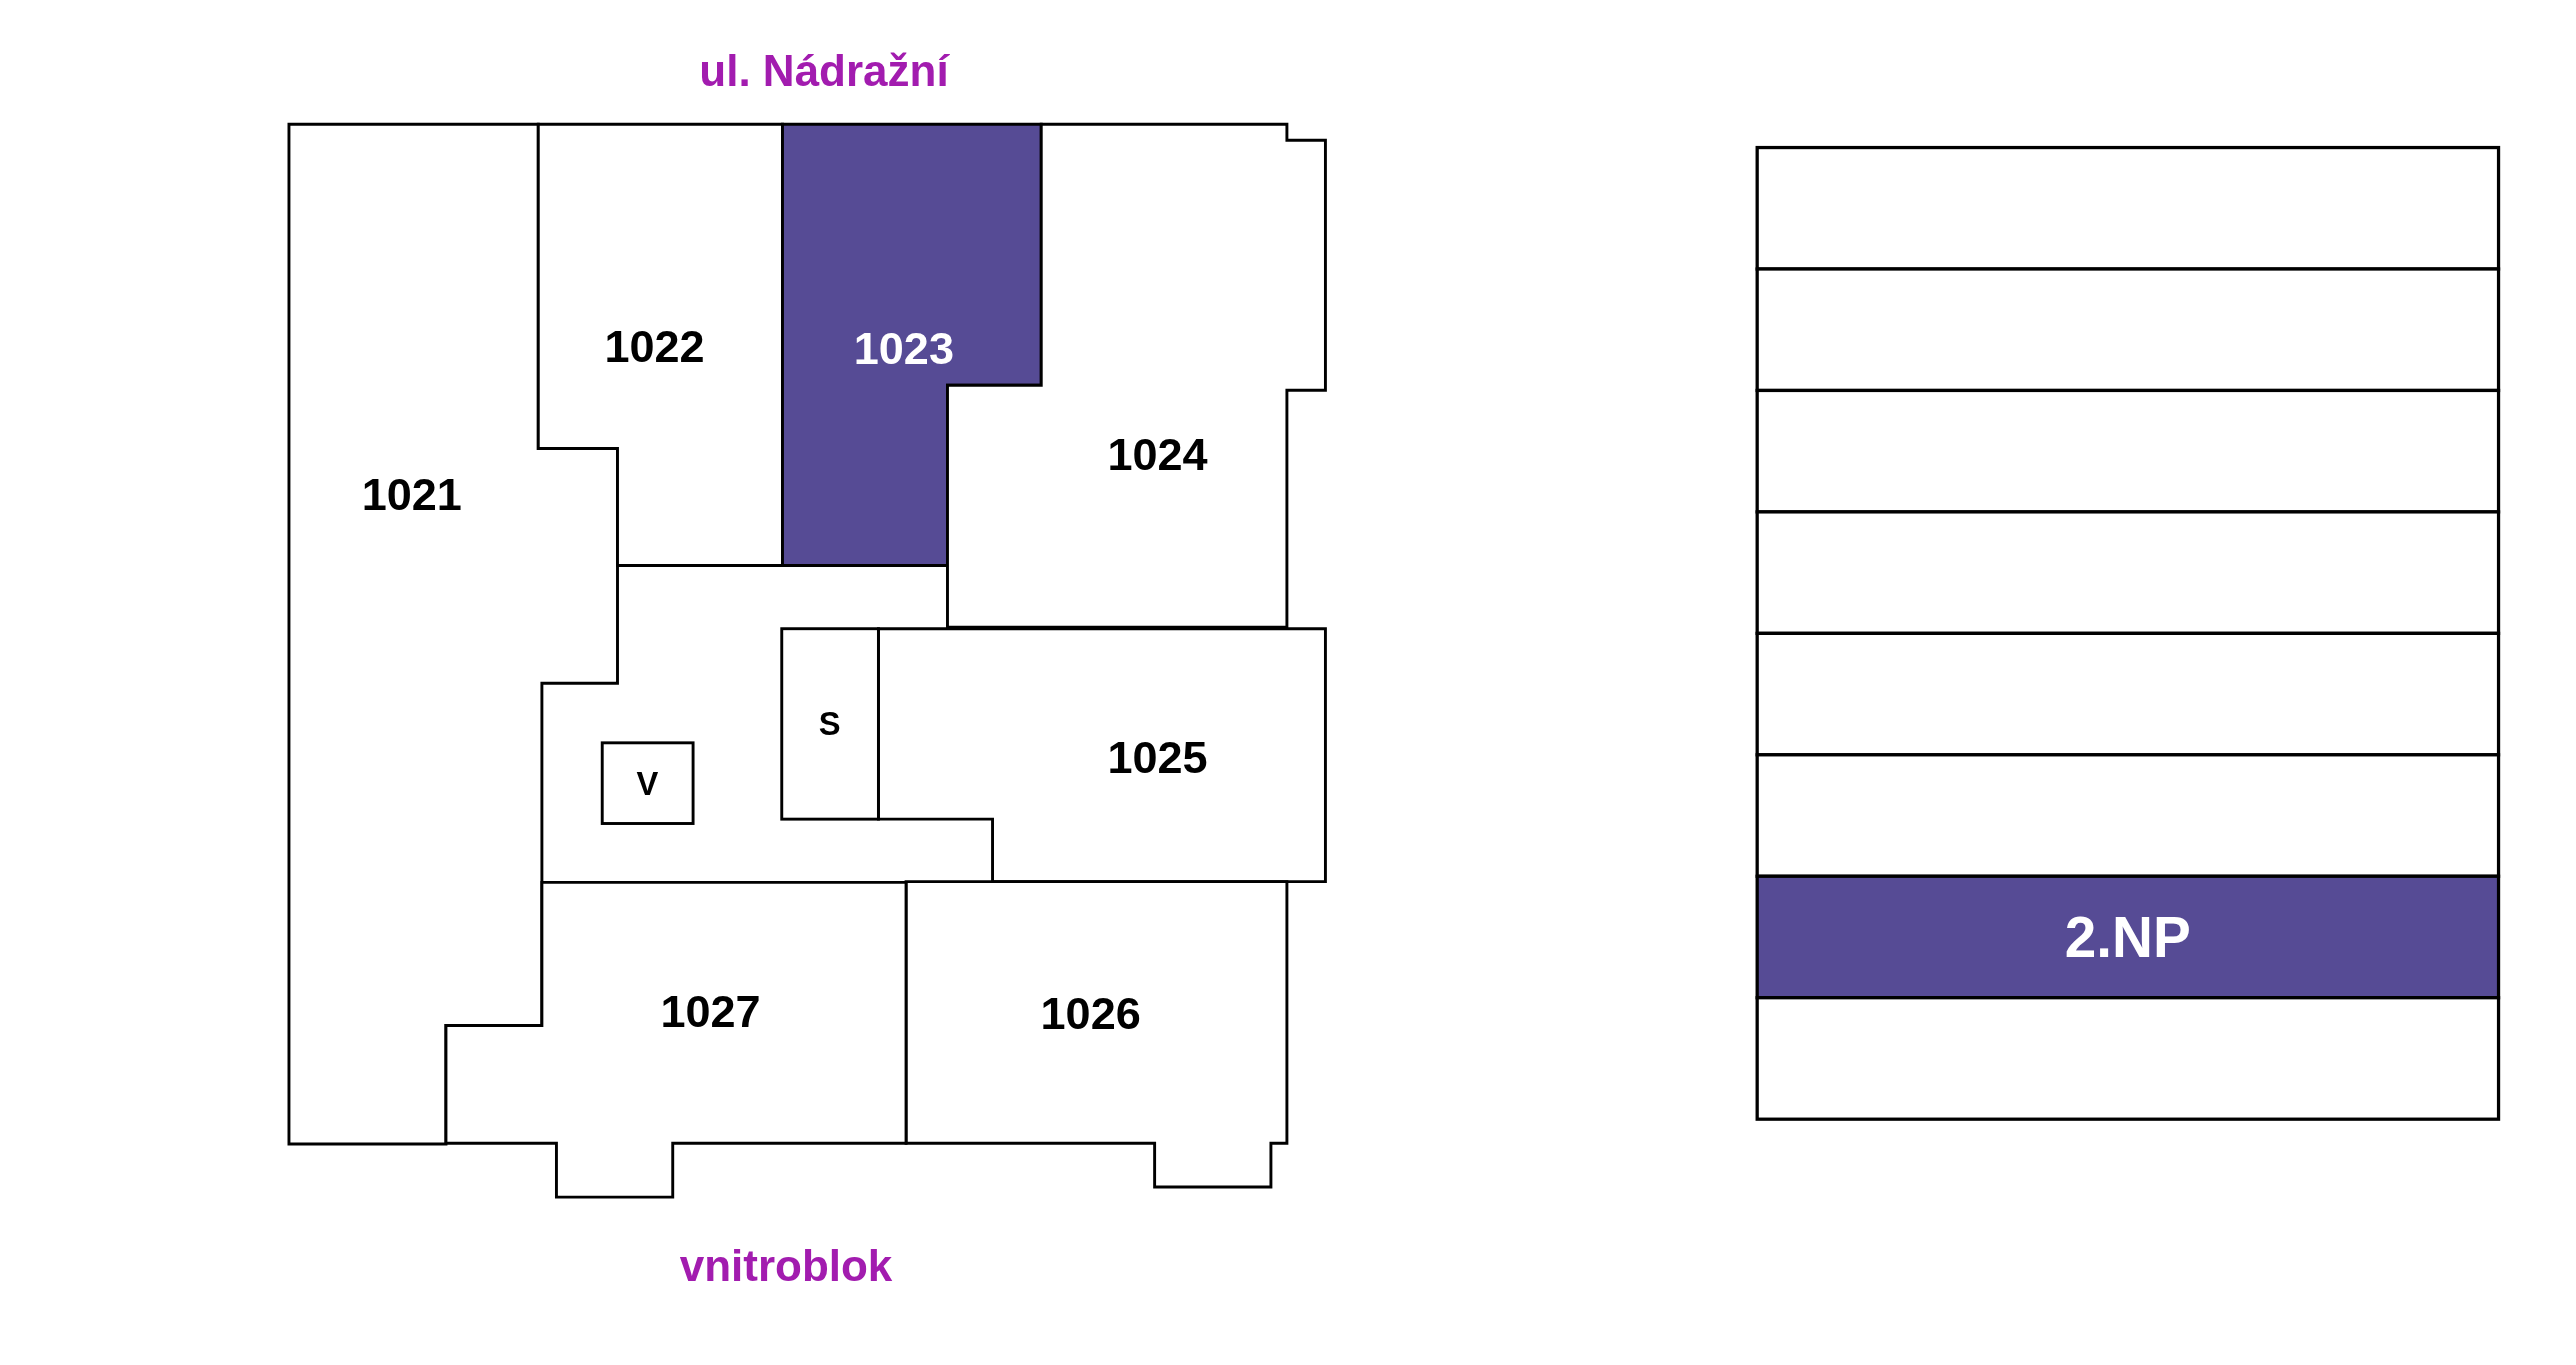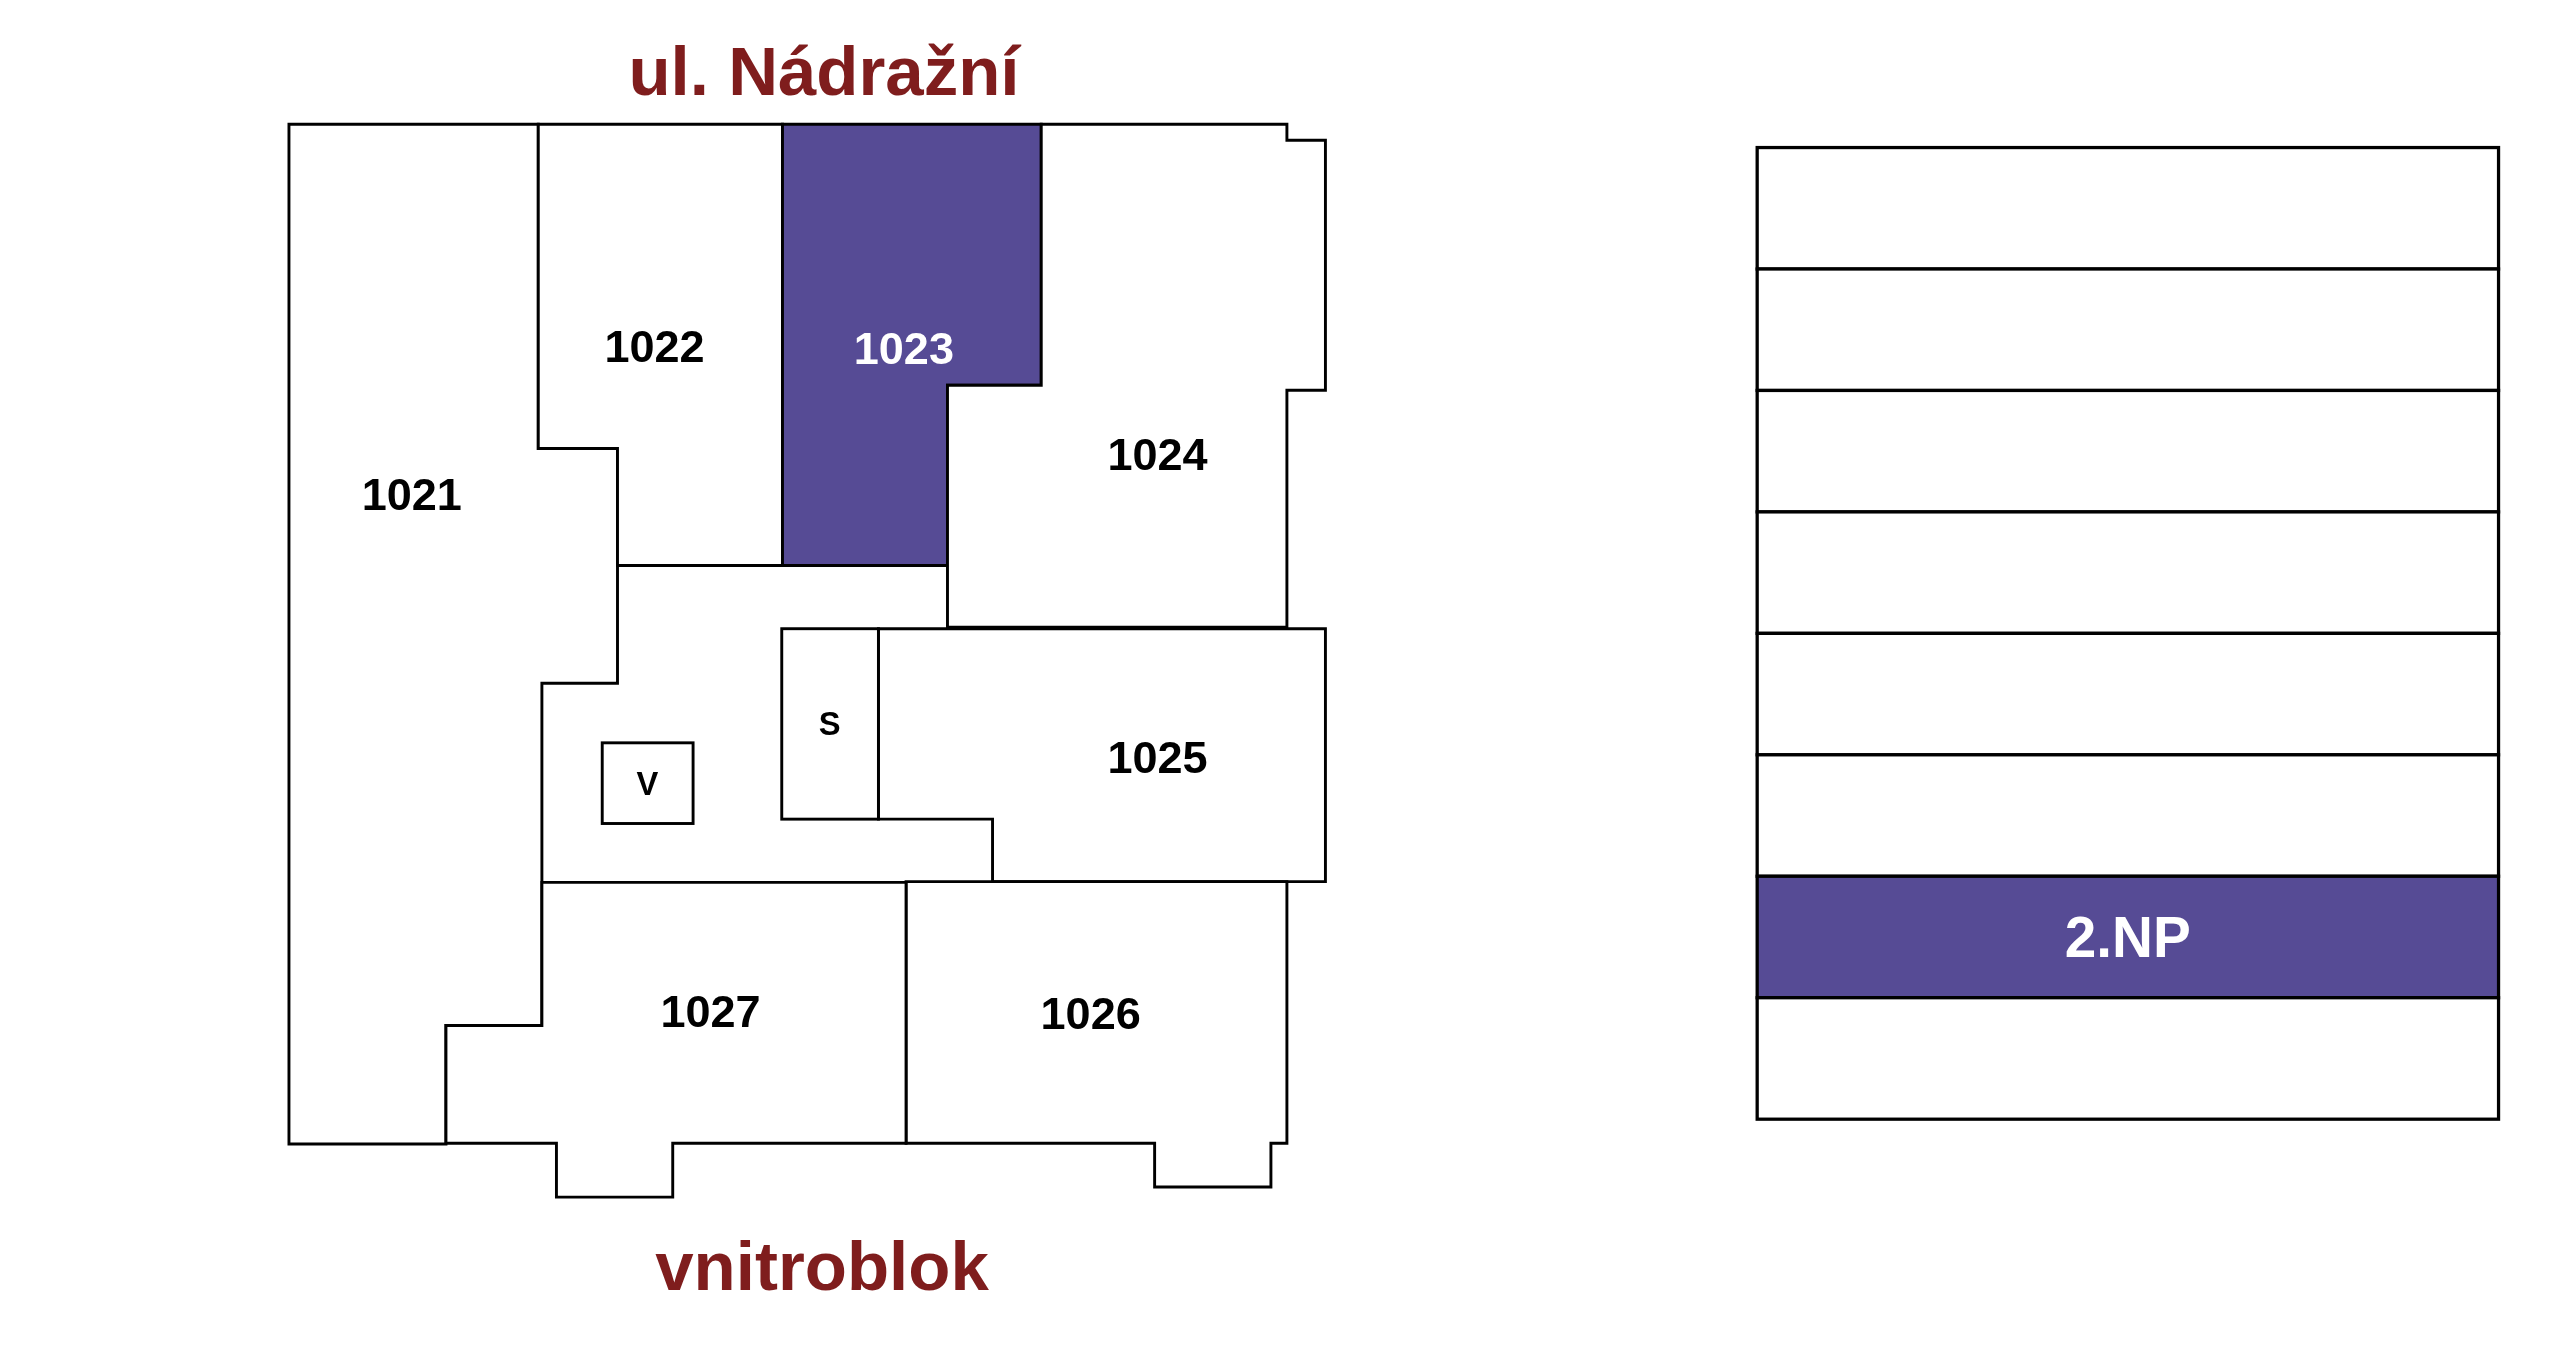--- a/index.html
+++ b/index.html
@@ -18,23 +18,23 @@
   .stage svg {
     position: absolute;
     left: 0;
     top: 0;
     width: 100%;
     height: 100%;
   }
   .big-label {
     position: absolute;
     transform: translate(-50%, -50%);
-    font-size: 69px;
+    font-size: 44px;
     font-weight: 700;
-    color: #7f1d1d;
+    color: #a21caf;
     white-space: nowrap;
     letter-spacing: 0px;
   }
   .unit-num {
     font-size: 62px;
     font-weight: 700;
   }
   .small-room {
     font-size: 45px;
     font-weight: 700;
@@ -80,16 +80,16 @@
         <rect x="2417" y="537.2" width="1020" height="167.1" fill="#ffffff" stroke="#000000" stroke-width="4.5"></rect>
         <rect x="2417" y="704.3" width="1020" height="167.1" fill="#ffffff" stroke="#000000" stroke-width="4.5"></rect>
         <rect x="2417" y="871.4" width="1020" height="167.1" fill="#ffffff" stroke="#000000" stroke-width="4.5"></rect>
         <rect x="2417" y="1038.5" width="1020" height="167.1" fill="#ffffff" stroke="#000000" stroke-width="4.5"></rect>
         <rect x="2417" y="1205.6" width="1020" height="167.1" fill="#564B95" stroke="#000000" stroke-width="4.5"></rect>
         <text x="2927" y="1289.1499999999999" text-anchor="middle" dominant-baseline="central" fill="#ffffff" class="floor-num">2.NP</text>
         <rect x="2417" y="1372.7" width="1020" height="167.1" fill="#ffffff" stroke="#000000" stroke-width="4.5"></rect>
       </g>
   </svg>
 
-  <div class="big-label" style="left:822px; top:1266px;">vnitroblok</div>
+  <div class="big-label" style="left:786px; top:1266px;">vnitroblok</div>
 
 </div>
 
 
 </body></html>

